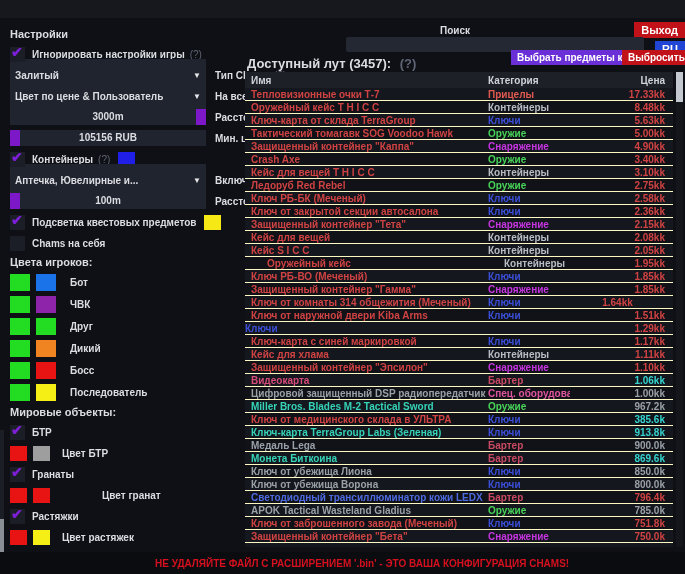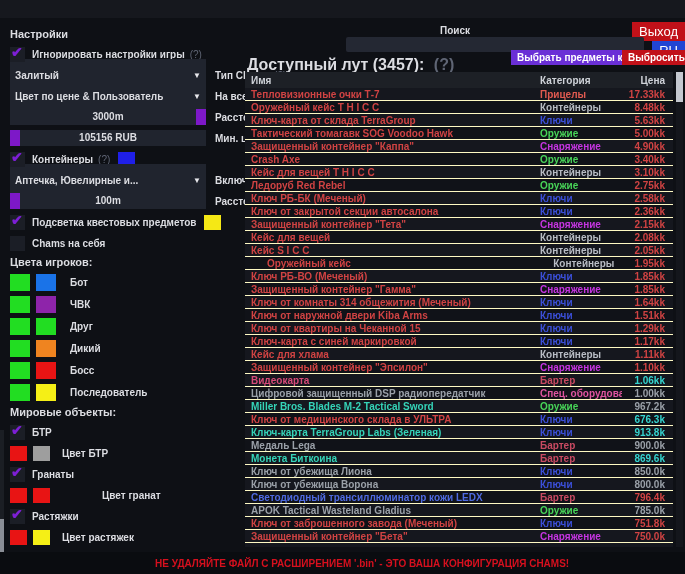--- a/index.html
+++ b/index.html
@@ -1,20 +1,20 @@
 <!DOCTYPE html>
 <html><head>
 <meta charset="utf-8">
 <style>
   html,body{margin:0;padding:0;background:#0d0f13;}
   #window{position:relative;width:685px;height:574px;background:#0e1015;overflow:hidden;
           font-family:"Liberation Sans",sans-serif;color:#dcdde2;font-size:10px;}
   #topstrip{position:absolute;left:0;top:0;width:685px;height:18px;background:#16181e;}
   
-  .tbtn{position:absolute;color:#fff;font-weight:normal;font-size:13px;padding:2px 7px;cursor:pointer;}
+  .tbtn{position:absolute;color:#fff;font-weight:bold;font-size:11px;padding:2px 7px;cursor:pointer;}
   #exit-btn{right:0;top:22px;background:#c11119;}
   #ru-btn{right:0;top:41px;background:#2145d4;}
   
   #search-label{position:absolute;left:440px;top:25px;font-weight:bold;}
   #search-input{position:absolute;left:346px;top:37px;width:290px;height:15px;background:#242833;
                 border:none;border-radius:2px;color:#dcdde2;font-size:10px;padding:0 4px;}
   
   #settings{position:absolute;left:10px;top:26px;width:233px;}
   .sec-title{font-weight:bold;font-size:11px;margin:2px 0 6px 0;}
   .row{display:flex;align-items:center;margin:0 0 5px 0;height:16px;}
@@ -26,28 +26,28 @@
       padding:0 5px;box-sizing:border-box;font-weight:bold;white-space:nowrap;overflow:hidden;cursor:pointer;flex:none;}
   .dd .arrow{font-size:8px;color:#e8e8ec;margin-left:4px;}
   .slider{width:196px;height:16px;background:#20242e;position:relative;text-align:center;line-height:16px;
           font-weight:bold;flex:none;cursor:pointer;}
   .slider .handle{position:absolute;top:0;width:10px;height:16px;background:#7d18c8;}
   .side-label{margin-left:9px;font-weight:bold;white-space:nowrap;}
   .swatch{width:17px;height:15px;margin-right:6px;flex:none;cursor:pointer;}
   .pc-row{display:flex;align-items:center;margin:0 0 5px 0;height:17px;}
   .pc-row .swatch{width:20px;height:17px;}
   
-  #loot-title{position:absolute;left:247px;top:56px;font-weight:bold;font-size:16px;}
+  #loot-title{position:absolute;left:247px;top:56px;font-weight:bold;font-size:13px;}
   #kappa-btn{position:absolute;left:511px;top:50px;background:#6a2fd6;color:#fff;font-weight:bold;
              padding:2px 6px;cursor:pointer;}
   #discard-btn{position:absolute;left:622px;top:50px;background:#c11119;color:#fff;font-weight:bold;
              padding:2px 6px;white-space:nowrap;cursor:pointer;}
   #table{position:absolute;left:245px;top:72px;width:428px;}
   #thead{display:flex;background:#1d2026;height:16px;align-items:center;font-weight:bold;color:#cfd2d8;}
-  .col-name{width:295px;padding-left:6px;box-sizing:border-box;}
+  .col-name{width:243px;padding-left:6px;box-sizing:border-box;}
   .col-cat{width:82px;}
   .col-price{flex:1;text-align:right;padding-right:8px;}
   .trow{display:flex;height:13px;line-height:13px;align-items:center;border-bottom:1px solid #fef9c3;
         box-sizing:border-box;font-weight:bold;cursor:pointer;}
   .trow.odd{background:#15171e;}
   .trow.even{background:#101218;}
   .trow .col-name,.trow .col-cat{white-space:nowrap;overflow:hidden;}
   #partial-row{height:4px;background:#15171e;overflow:hidden;}
   
   #vscroll{position:absolute;right:2px;top:72px;width:7px;height:475px;background:#14161c;}
@@ -337,31 +337,30 @@
 
   <div class="trow even">
     <span class="col-name" style="color: rgb(208, 67, 67);">Защищенный контейнер "Гамма"</span>
     <span class="col-cat" style="color: rgb(197, 53, 224);">Снаряжение</span>
     <span class="col-price" style="color: rgb(208, 67, 67);">1.85kk</span>
   </div>
 
   <div class="trow odd">
     <span class="col-name" style="color: rgb(208, 67, 67);">Ключ от комнаты 314 общежития (Меченый)</span>
     <span class="col-cat" style="color: rgb(59, 79, 216);">Ключи</span>
-    <span class="col-price" style="color: rgb(208, 67, 67);">1.64kk</span>
+    <span class="col-price" style="color: rgb(208, 67, 67); text-align: center;">1.64kk</span>
   </div>
 
   <div class="trow even">
     <span class="col-name" style="color: rgb(208, 67, 67);">Ключ от наружной двери Kiba Arms</span>
     <span class="col-cat" style="color: rgb(59, 79, 216);">Ключи</span>
     <span class="col-price" style="color: rgb(208, 67, 67);">1.51kk</span>
   </div>
 
   <div class="trow odd">
-    <span class="col-name" style="color: rgb(208, 67, 67);">Ключ от квартиры на Чеканной 15</span>
     <span class="col-cat" style="color: rgb(59, 79, 216);">Ключи</span>
     <span class="col-price" style="color: rgb(208, 67, 67);">1.29kk</span>
   </div>
 
   <div class="trow even">
     <span class="col-name" style="color: rgb(208, 67, 67);">Ключ-карта с синей маркировкой</span>
     <span class="col-cat" style="color: rgb(59, 79, 216);">Ключи</span>
     <span class="col-price" style="color: rgb(208, 67, 67);">1.17kk</span>
   </div>
 
@@ -391,21 +390,21 @@
 
   <div class="trow odd">
     <span class="col-name" style="color: rgb(53, 212, 184);">Miller Bros. Blades M-2 Tactical Sword</span>
     <span class="col-cat" style="color: rgb(72, 212, 88);">Оружие</span>
     <span class="col-price" style="color: rgb(154, 160, 168);">967.2k</span>
   </div>
 
   <div class="trow even">
     <span class="col-name" style="color: rgb(208, 67, 67);">Ключ от медицинского склада в УЛЬТРА</span>
     <span class="col-cat" style="color: rgb(59, 79, 216);">Ключи</span>
-    <span class="col-price" style="color: rgb(53, 212, 207);">676.3k</span>
+    <span class="col-price" style="color: rgb(53, 212, 207);">385.6k</span>
   </div>
 
   <div class="trow odd">
     <span class="col-name" style="color: rgb(53, 212, 184);">Ключ-карта TerraGroup Labs (Зеленая)</span>
     <span class="col-cat" style="color: rgb(59, 79, 216);">Ключи</span>
     <span class="col-price" style="color: rgb(53, 212, 207);">913.8k</span>
   </div>
 
   <div class="trow even">
     <span class="col-name" style="color: rgb(154, 160, 168);">Медаль Lega</span>

